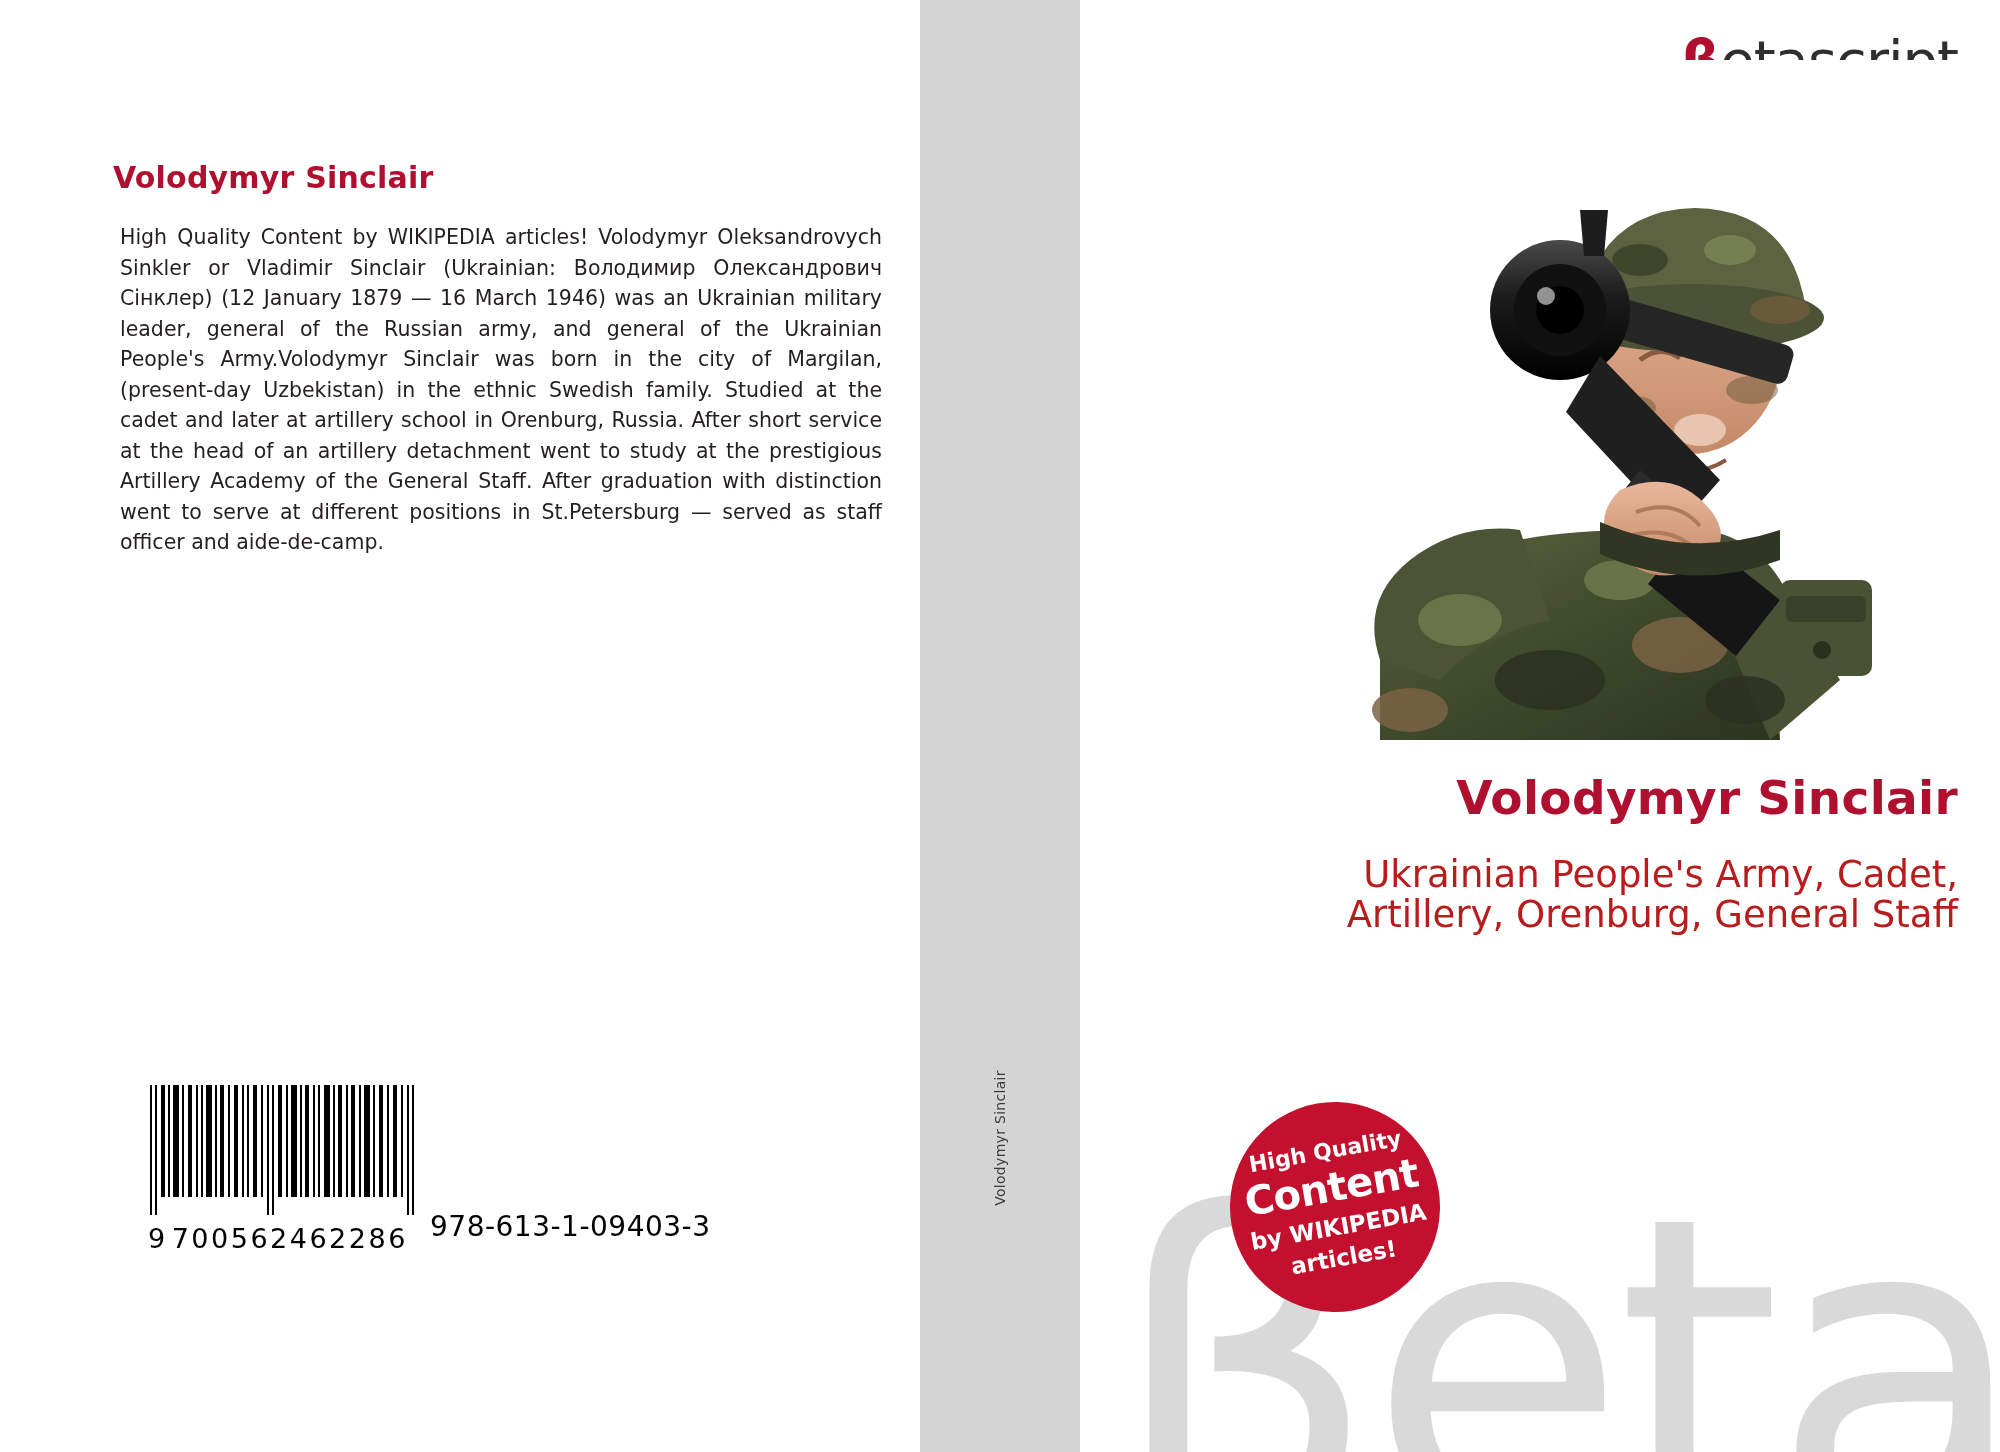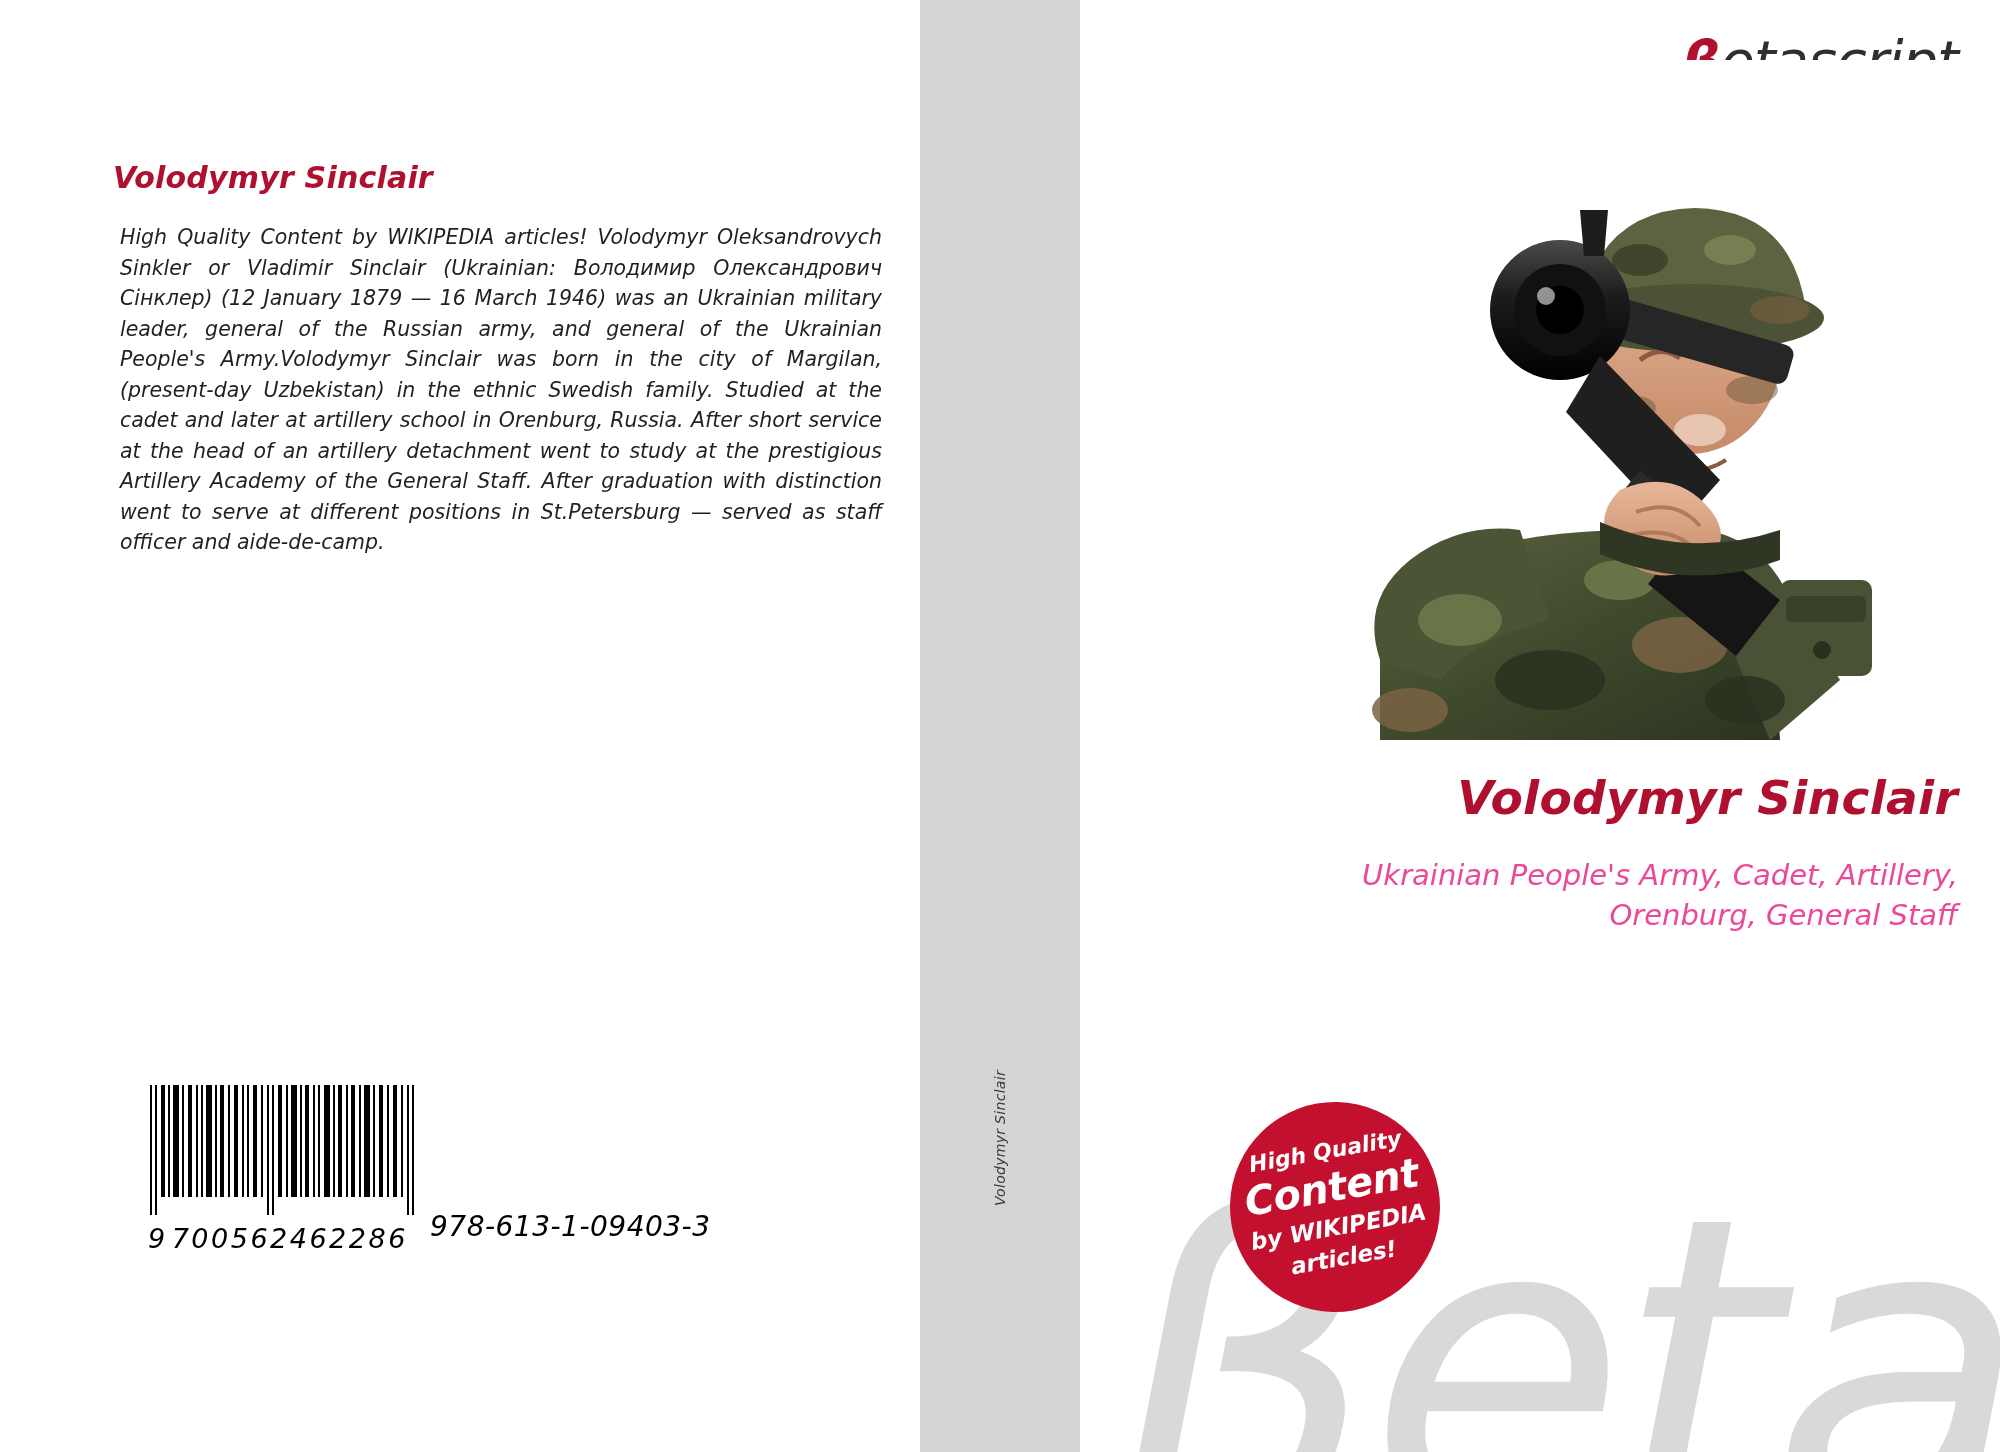--- a/index.html
+++ b/index.html
@@ -7,21 +7,20 @@
     padding: 0;
     background: #ffffff;
   }
   #page {
     position: relative;
     width: 2000px;
     height: 1452px;
     background: #ffffff;
     overflow: hidden;
     font-family: "DejaVu Sans", "Liberation Sans", sans-serif;
-    font-style: italic;
   }
 
   
   .back-cover {
     position: absolute;
     left: 0;
     top: 0;
     width: 920px;
     height: 1452px;
     background: #ffffff;
@@ -169,23 +168,23 @@
     font-weight: bold;
     color: #b01030;
     letter-spacing: 0.3px;
   }
   .front-sub {
     position: absolute;
     right: 42px;
     top: 855px;
     width: 720px;
     text-align: right;
-    font-size: 29px;
+    font-size: 37px;
     line-height: 40px;
-    color: #ec4899;
+    color: #b91c1c;
   }
   .authors {
     position: absolute;
     right: 42px;
     bottom: 52px;
     width: 820px;
     text-align: right;
     font-size: 30px;
     line-height: 48px;
     color: #1a1a1a;

